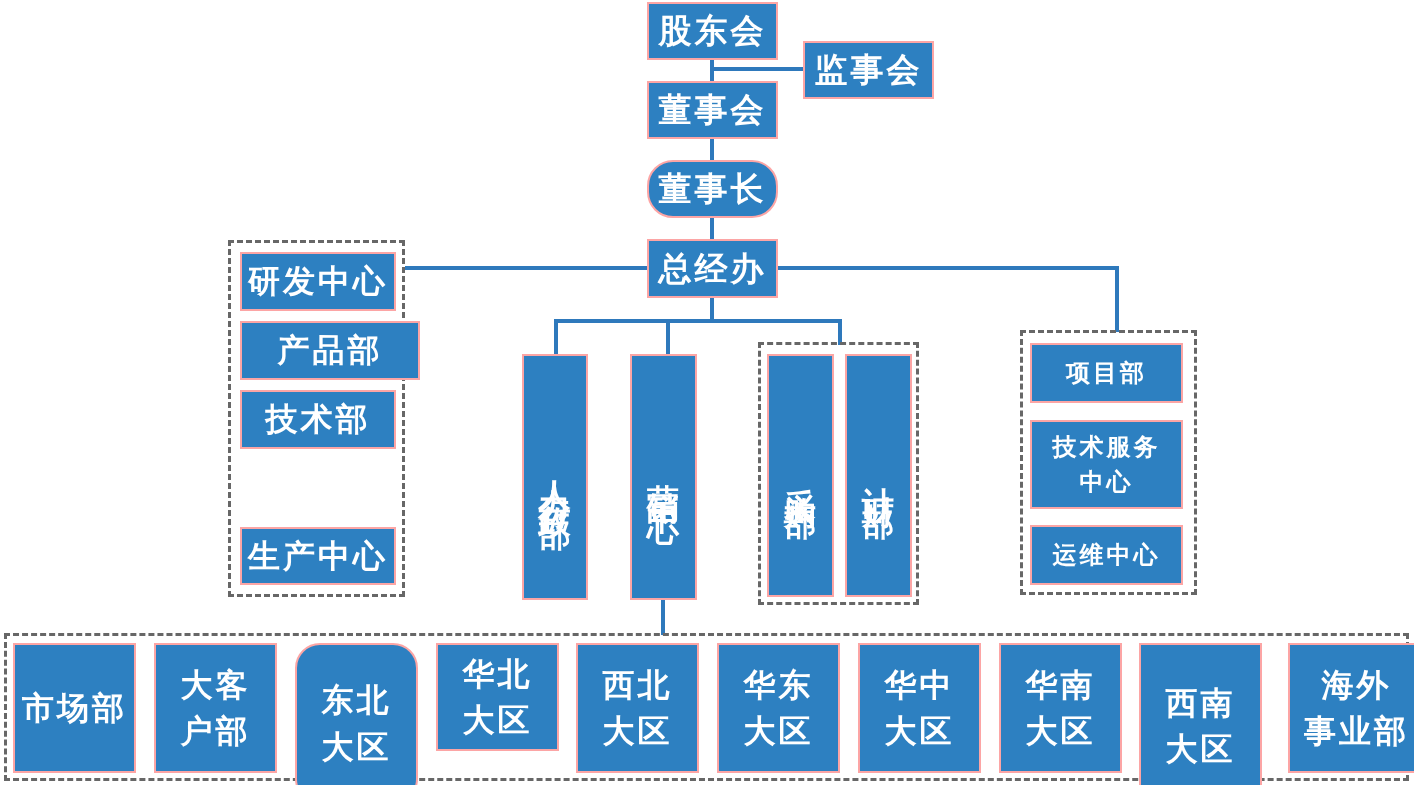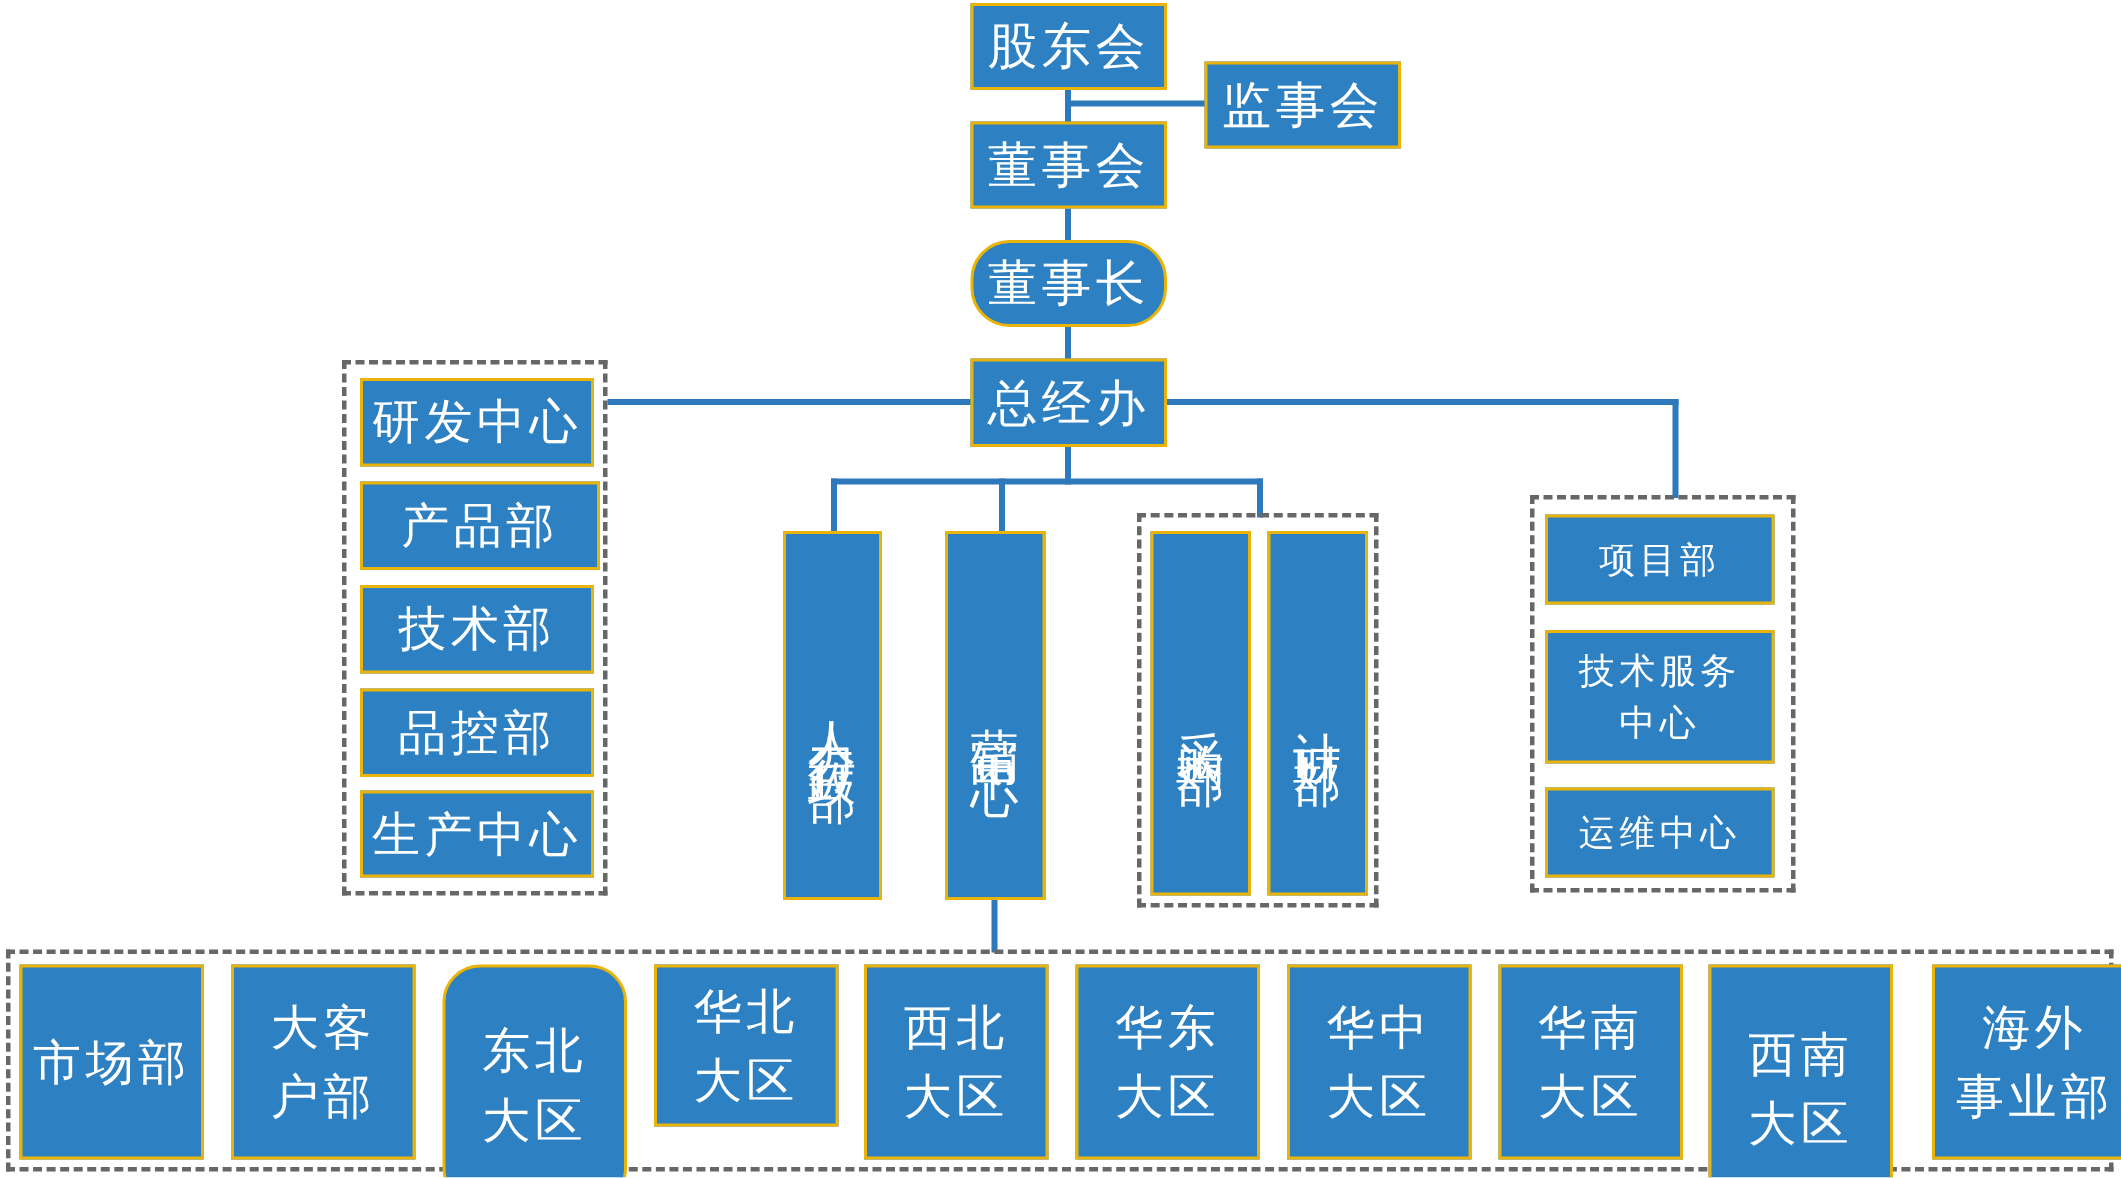--- a/index.html
+++ b/index.html
@@ -8,23 +8,23 @@
     width: 1414px;
     height: 785px;
     background: #ffffff;
     font-family: "DejaVu Serif", "Liberation Serif", serif;
     overflow: hidden;
   }
   .node {
     position: absolute;
     box-sizing: border-box;
     background: #2D80C1;
-    border: 2px solid #eab308;
+    border: 2px solid #fca5a5;
     color: #ffffff;
-    font-weight: normal;
+    font-weight: bold;
     display: flex;
     align-items: center;
     justify-content: center;
     text-align: center;
     white-space: pre-line;
     letter-spacing: 3px;
     line-height: 1.45;
   }
   .node.sz33 { font-size: 33px; }
   .node.sz32 { font-size: 32px; }
@@ -71,23 +71,22 @@
   <div class="dashed" style="left:1020px; top:330px; width:177px; height:265px;"></div>
   <div class="dashed" style="left:4px; top:633px; width:1405px; height:148px;"></div>
 
   <div class="node sz33" style="left:647px; top:2px;   width:131px; height:58px;">股东会</div>
   <div class="node sz33" style="left:803px; top:41px;  width:131px; height:58px;">监事会</div>
   <div class="node sz33" style="left:647px; top:81px;  width:131px; height:58px;">董事会</div>
   <div class="node sz33" style="left:647px; top:160px; width:131px; height:58px;border-radius:26px;">董事长</div>
   <div class="node sz33" style="left:647px; top:239px; width:131px; height:59px;">总经办</div>
 
   <div class="node sz32" style="left:240px; top:252px; width:156px; height:59px;">研发中心</div>
-  <div class="node sz32" style="left:240px; top:321px; width:160px; height:59px;">产品部</div>
+  <div class="node sz32" style="left:240px; top:321px; width:180px; height:59px;">产品部</div>
   <div class="node sz32" style="left:240px; top:390px; width:156px; height:59px;">技术部</div>
-  <div class="node sz32" style="left:240px; top:459px; width:156px; height:59px;">品控部</div>
   <div class="node sz32" style="left:240px; top:527px; width:156px; height:58px;">生产中心</div>
 
   <div class="node vnode" style="left:522px; top:354px; width:66px; height:246px;">人力行政部</div>
   <div class="node vnode" style="left:630px; top:354px; width:67px; height:246px;">营销中心</div>
 
   <div class="node vnode" style="left:767px; top:354px; width:67px; height:243px;">采购部</div>
   <div class="node vnode" style="left:845px; top:354px; width:67px; height:243px;">计财部</div>
 
   <div class="node sz30" style="left:1030px; top:343px; width:153px; height:60px;">项目部</div>
   <div class="node sz30" style="left:1030px; top:420px; width:153px; height:89px;">技术服务

